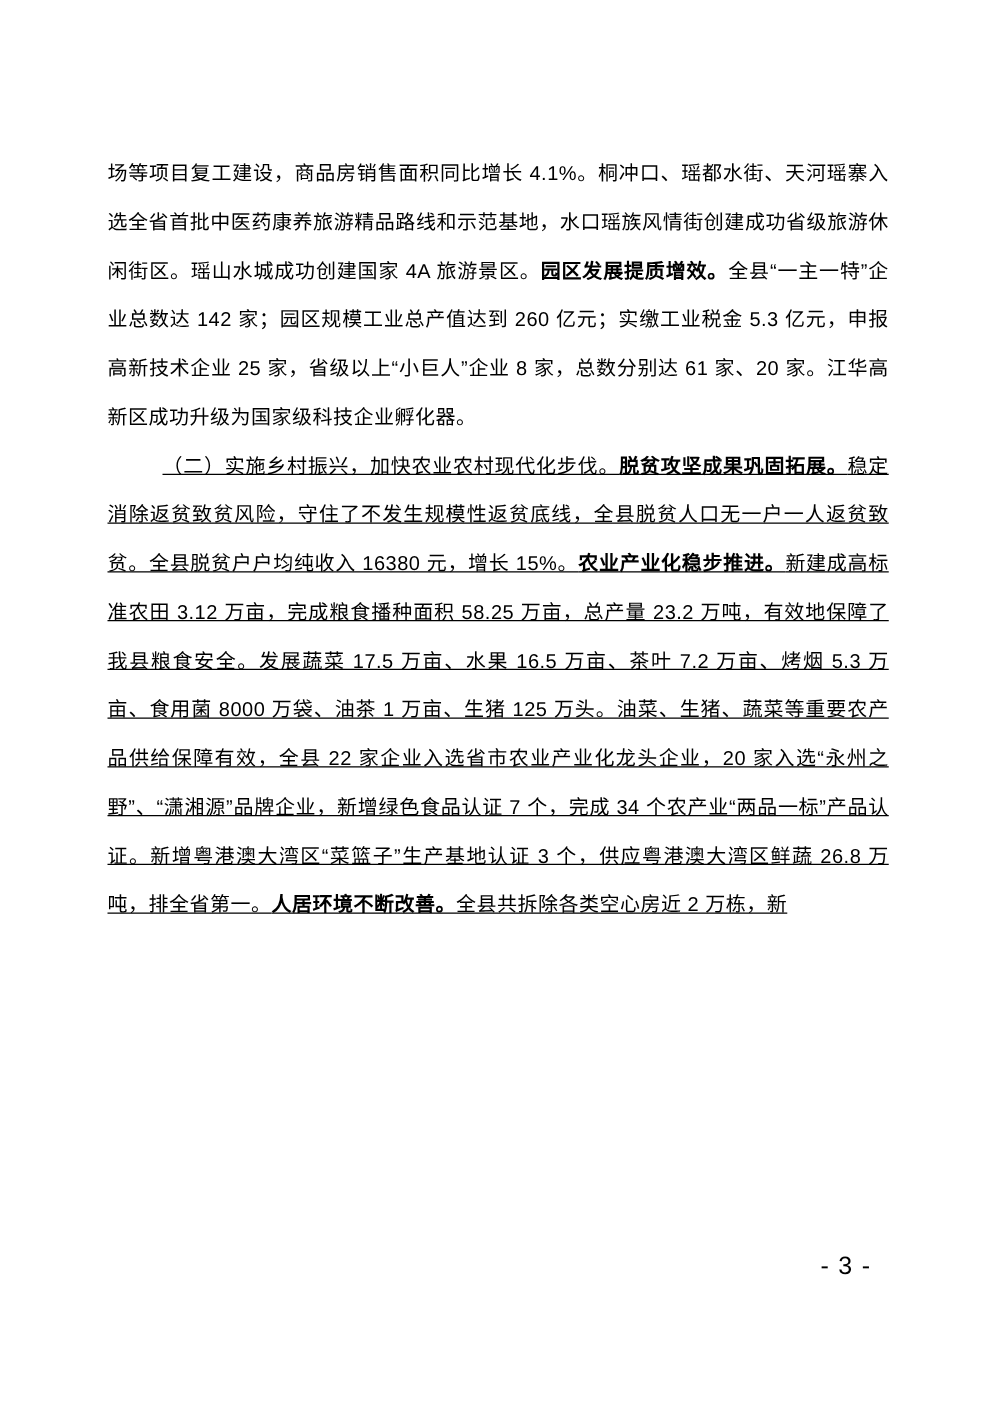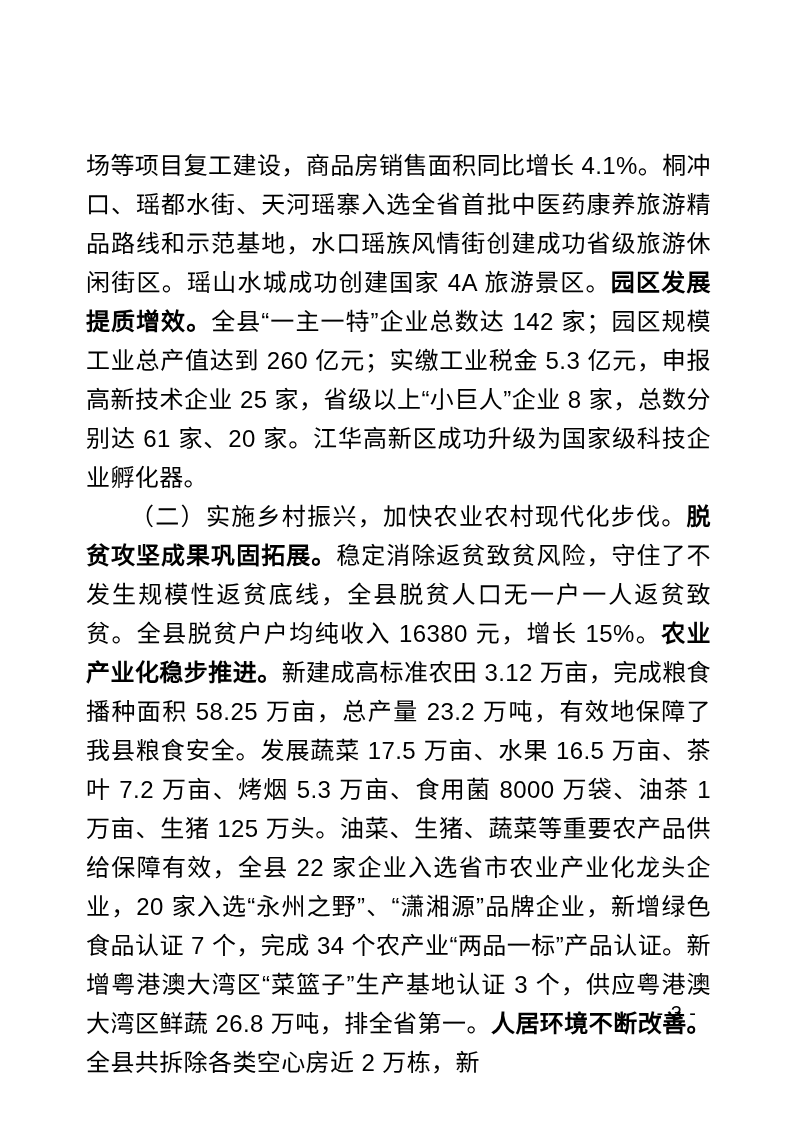--- a/index.html
+++ b/index.html
@@ -12,34 +12,35 @@
     width: 793px;
     height: 1122px;
     background: #ffffff;
     overflow: hidden;
     font-family: "Liberation Sans", "DejaVu Sans", sans-serif;
     color: #000000;
   }
   .content {
     position: absolute;
     left: 86px;
-    top: 146px;
+    top: 120px;
     width: 625px;
-    font-size: 24px;
+    font-size: 16px;
     line-height: 39px;
     text-align: justify;
     text-justify: inter-ideograph;
     letter-spacing: 0.4px;
   }
   .para {
     margin: 0;
     padding: 0;
   }
   .para.indent {
     text-indent: 44px;
+    text-decoration: underline;
   }
   .em {
     font-weight: 700;
   }
   .page-number {
     position: absolute;
     top: 1000px;
     right: 96px;
     font-size: 20px;
     line-height: 26px;

